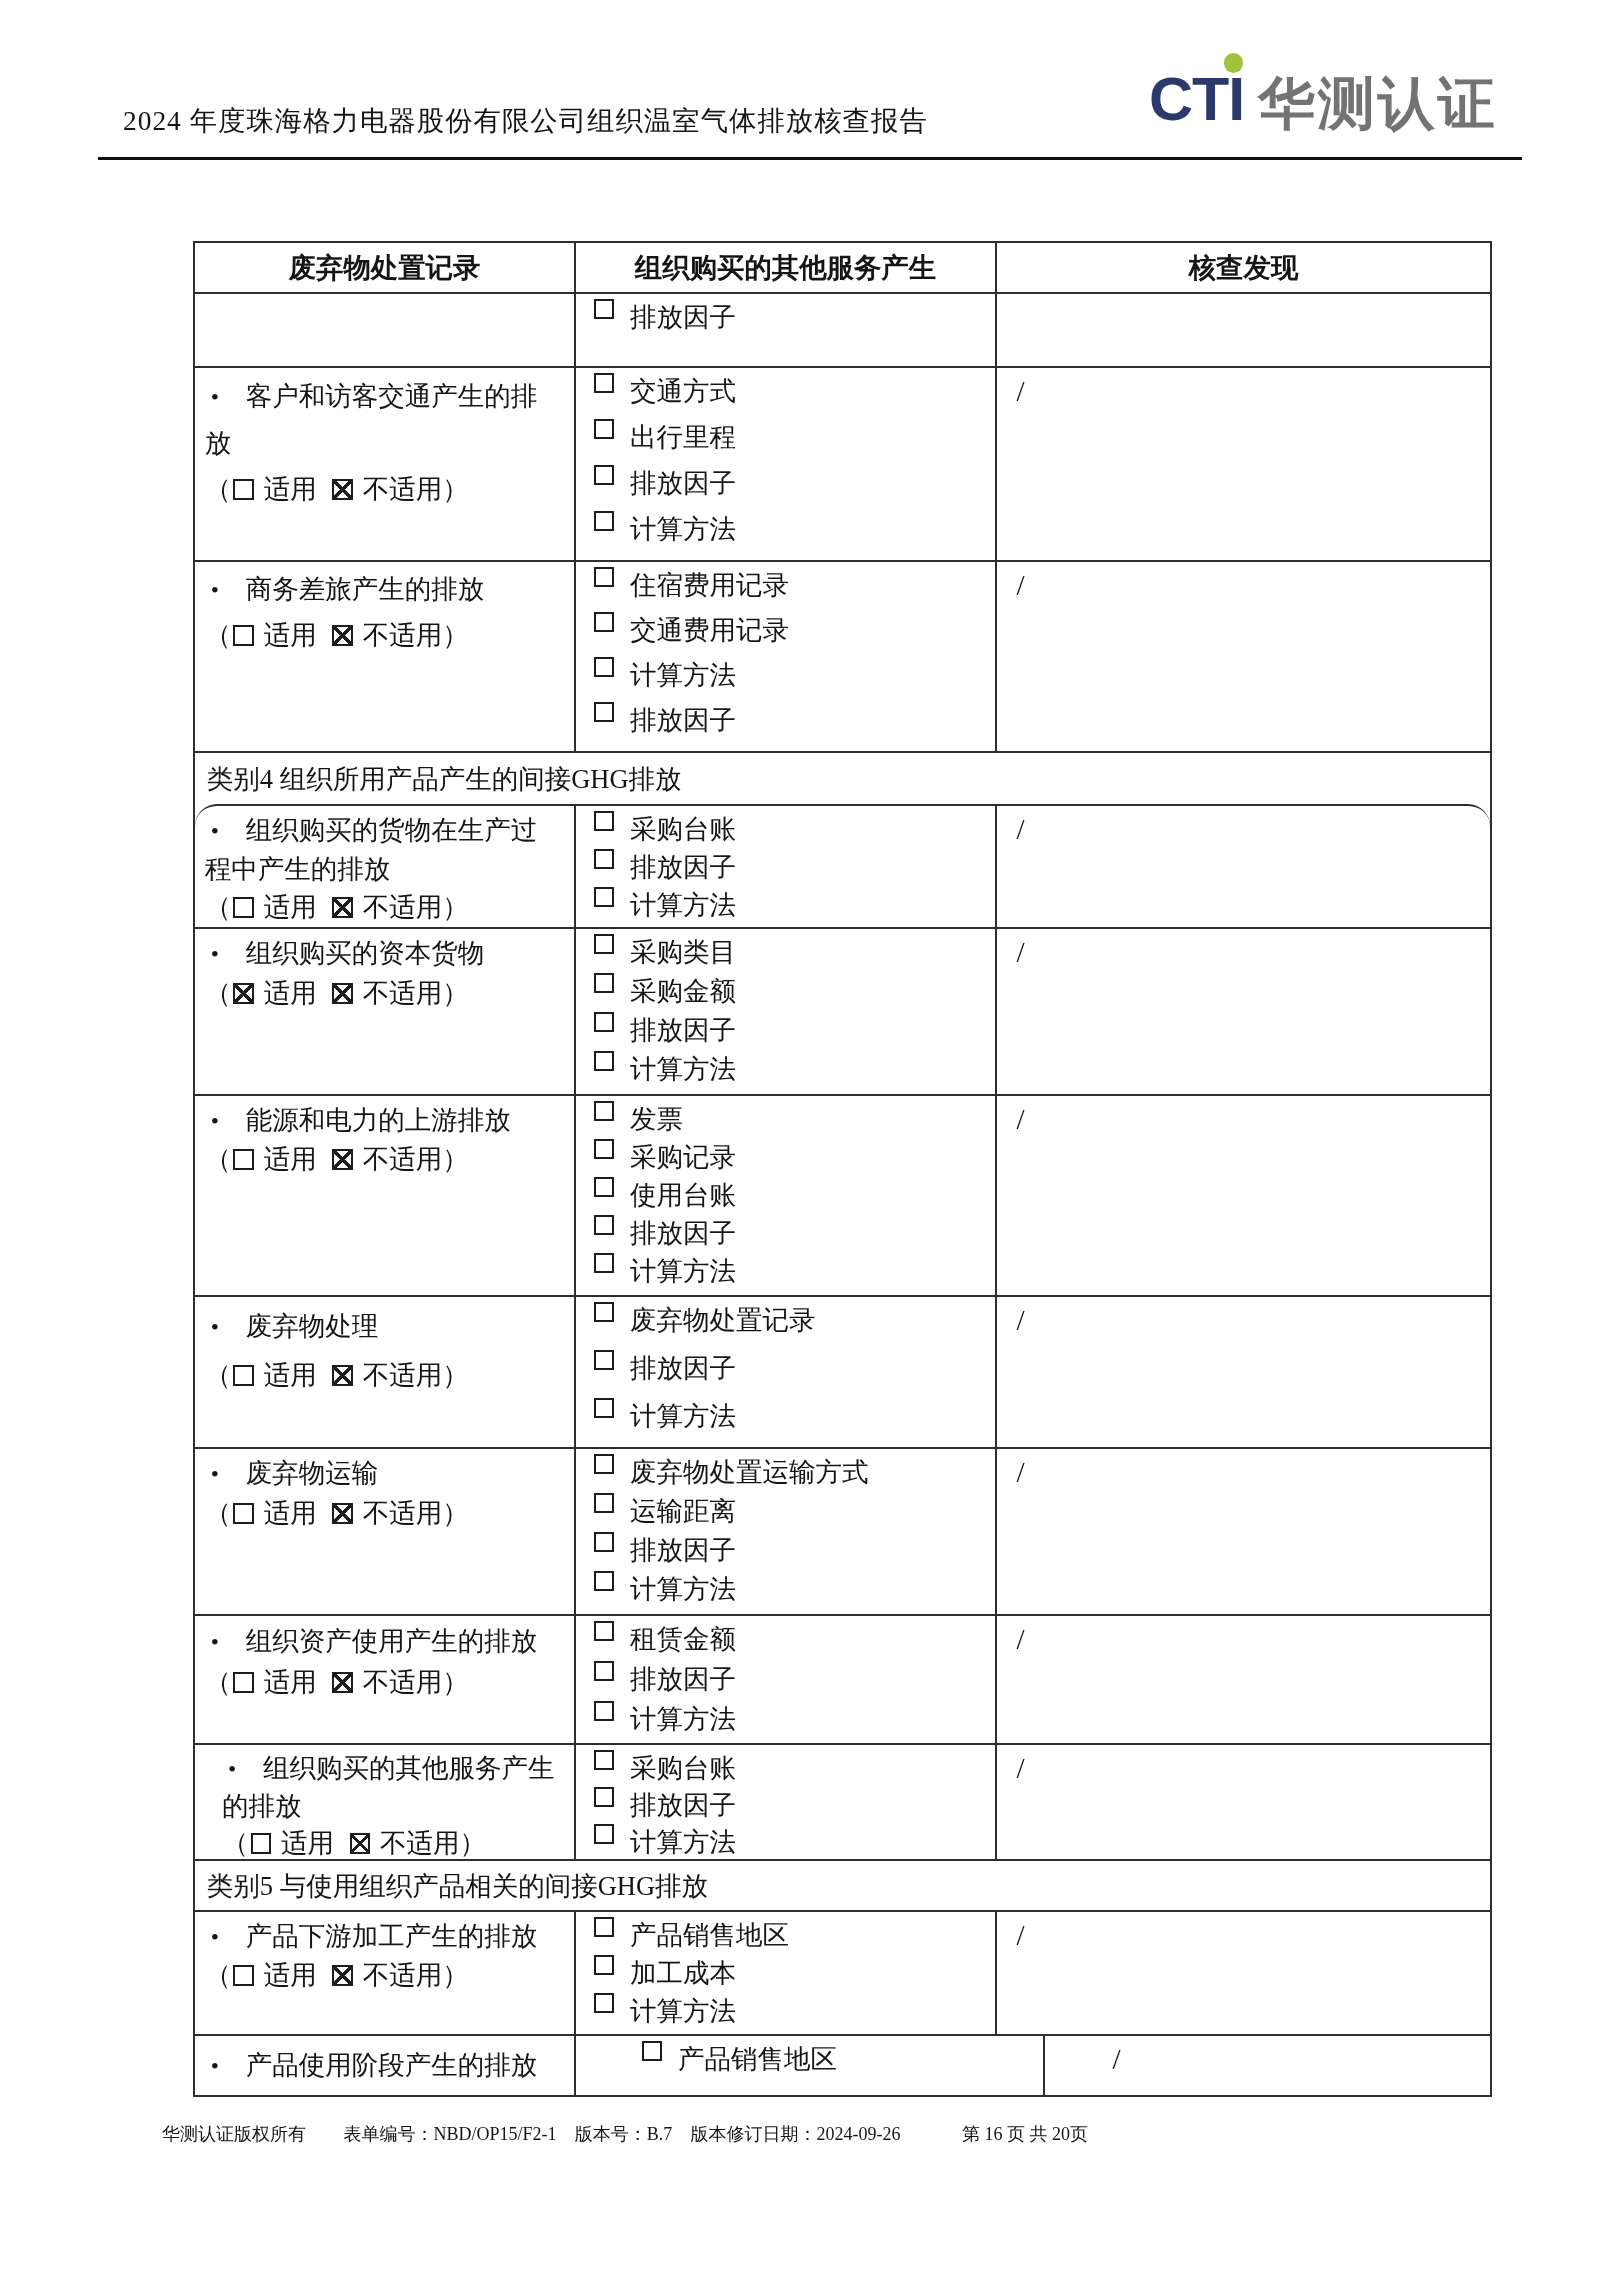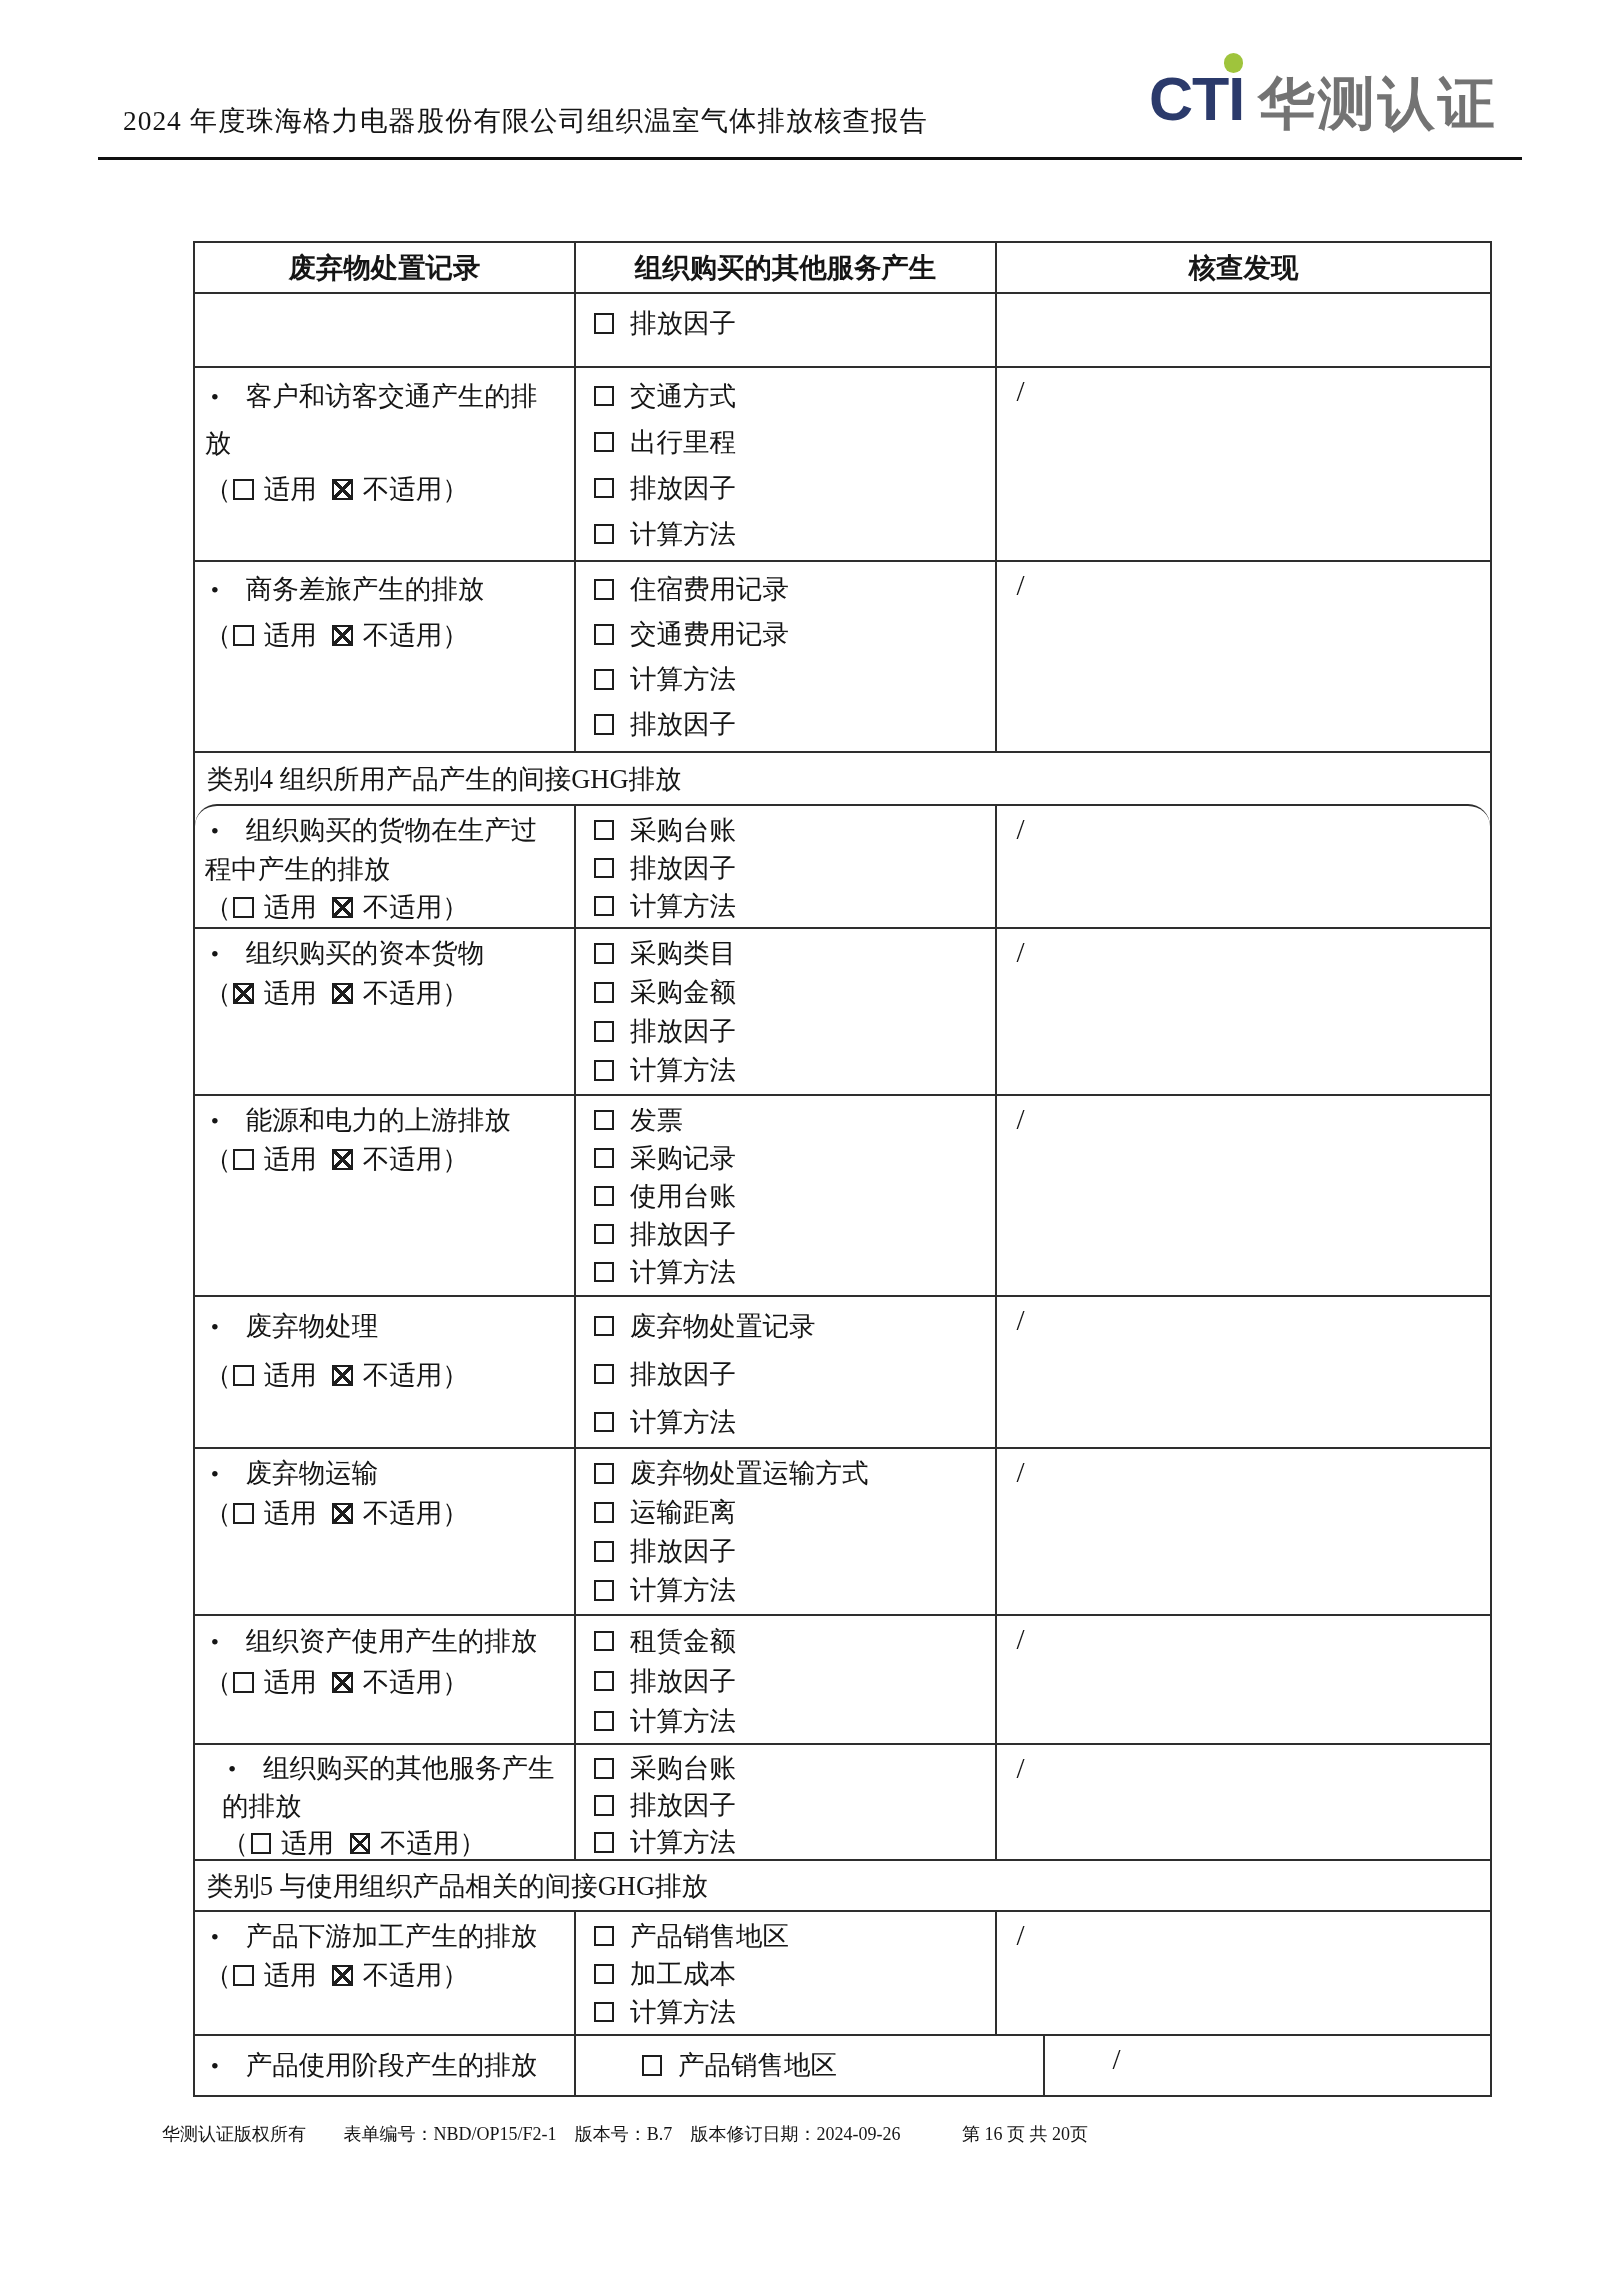--- a/index.html
+++ b/index.html
@@ -98,21 +98,21 @@
 
   .src-line{white-space:nowrap;}
   .bullet{
     display:inline-block;
     width:35px;
     margin-left:5.9px;
     font-size:23.5px;
   }
   .applic{white-space:nowrap;}
 
-  .doc-item{white-space:nowrap; display:flex; align-items:center;}
+  .doc-item{white-space:nowrap; display:flex; }
   .cb{
     display:inline-block;
     width:20.6px; height:20.6px;
     border:2px solid #1d1d1d;
     box-sizing:border-box;
     flex:0 0 auto;
     vertical-align:-2.9px;
     background:#ffffff;
   }
   .cb.checked{

